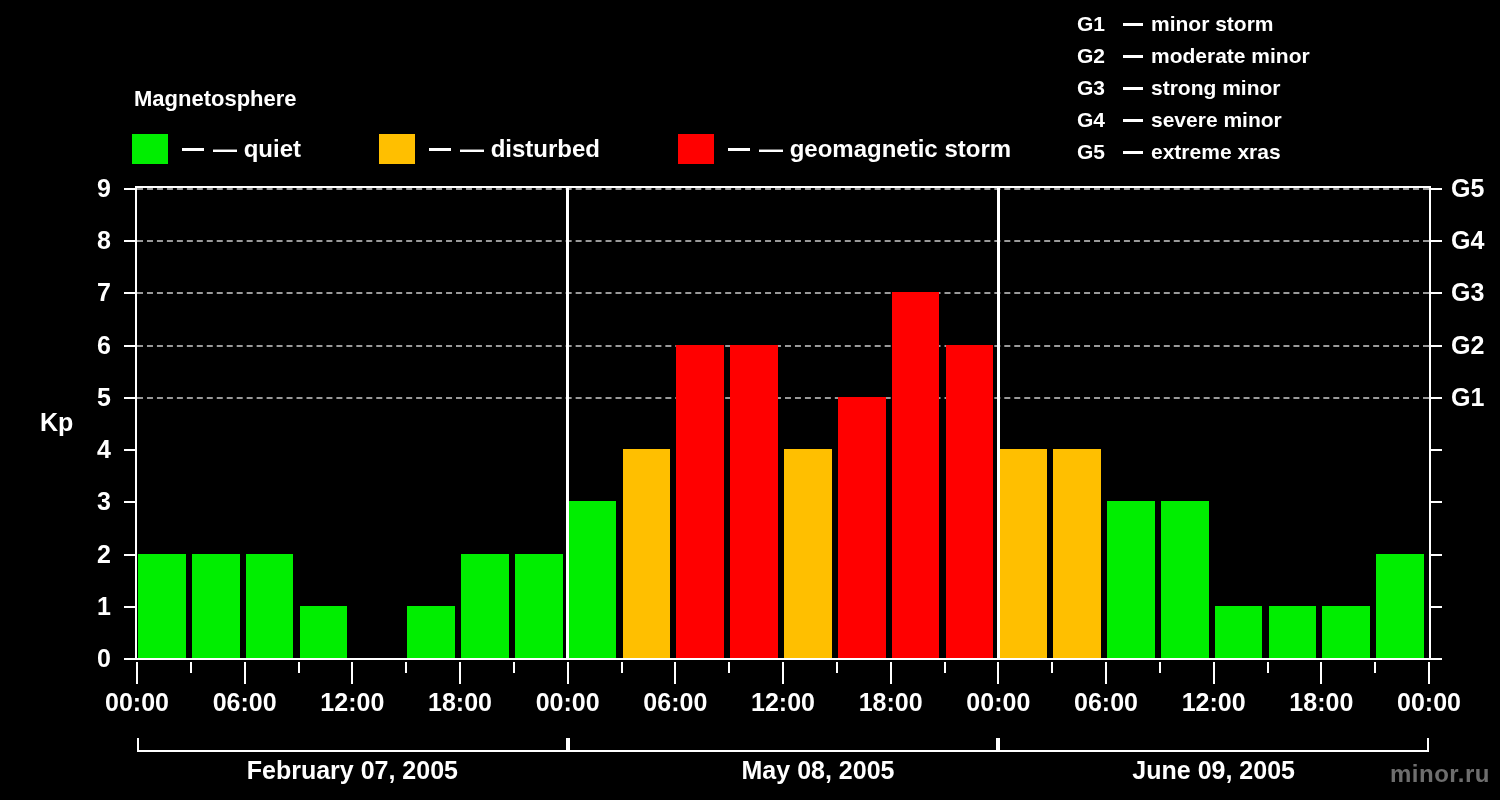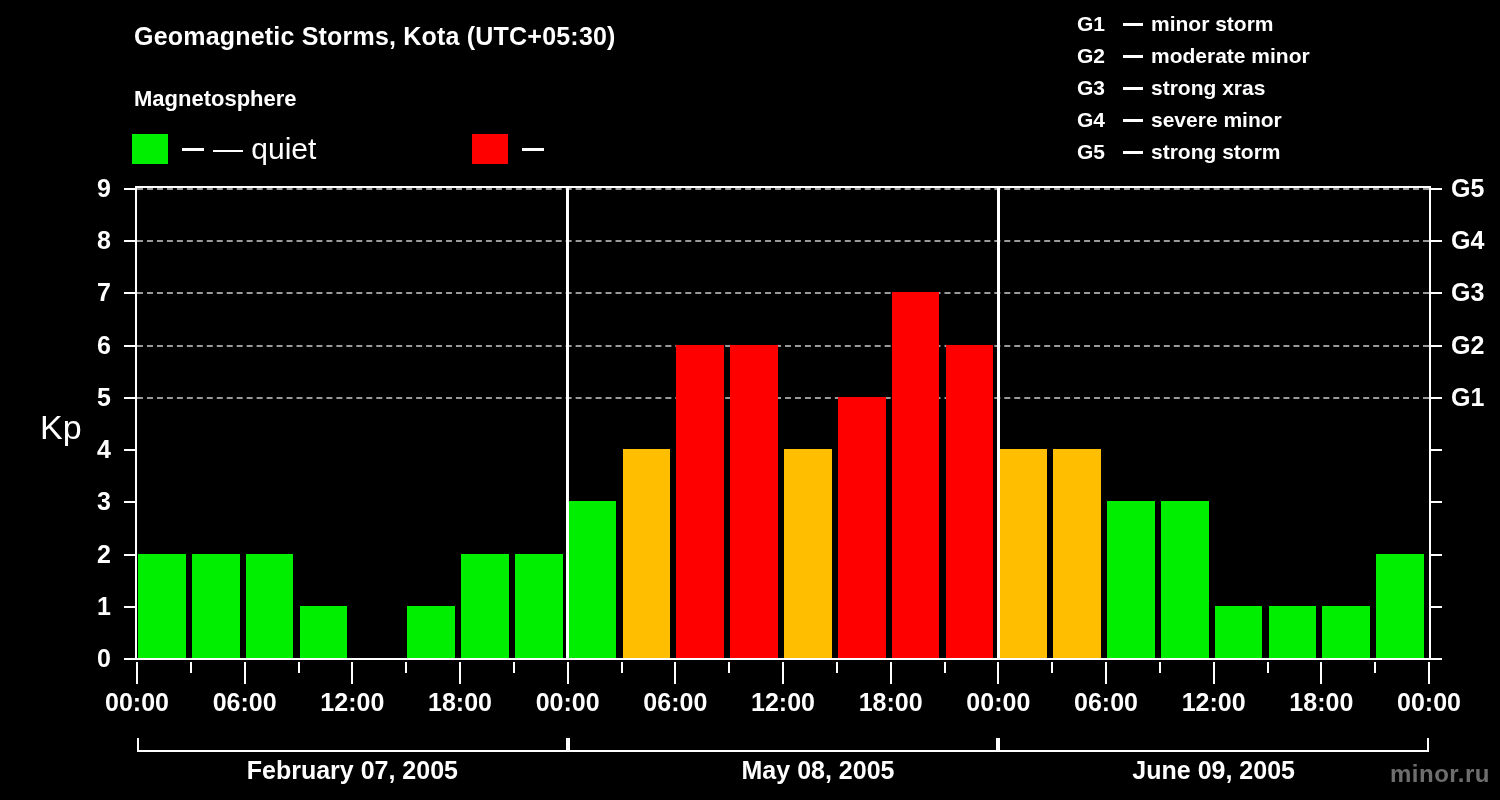--- a/index.html
+++ b/index.html
@@ -13,21 +13,21 @@
          letter-spacing:.2px;white-space:nowrap;}
   .subtitle{position:absolute;left:134px;top:86px;font-size:22px;font-weight:bold;
          white-space:nowrap;}
 
   .legend{position:absolute;left:132px;top:134px;display:flex;align-items:center;
           height:30px;}
   .lg-item{display:flex;align-items:center;white-space:nowrap;}
   .lg-sw{width:36px;height:30px;display:block;}
   .lg-dash{display:inline-block;width:22px;height:3px;background:#fff;
            margin:0 9px 0 14px;vertical-align:middle;}
-  .lg-txt{font-size:30px;font-weight:normal;}
+  .lg-txt{font-size:24px;font-weight:bold;}
   .sp1{width:78px;}
   .sp2{width:78px;}
 
   
   .gbox{position:absolute;left:1077px;top:8px;}
   .grow{display:flex;align-items:center;height:32px;white-space:nowrap;}
   .gcode{font-size:21px;font-weight:bold;width:38px;}
   .gdash{display:inline-block;width:20px;height:3px;background:#fff;margin:0 8px;}
   .gtxt{font-size:21px;font-weight:bold;}
 
@@ -39,21 +39,21 @@
         border-top:2px dashed #9a9a9a;}
   .bars{position:absolute;left:0;top:0;right:0;bottom:0;}
   .bar{position:absolute;bottom:0;}
   .daysep{position:absolute;top:-2px;bottom:-2px;width:3px;background:#fff;}
 
   
   .ylab{position:absolute;right:0;font-size:25px;font-weight:bold;
         text-align:right;width:40px;transform:translateY(-50%);}
   .ytick{position:absolute;width:11px;height:0;border-top:2px solid #fff;}
   .ytick.l{left:-11px;} .ytick.r{right:-11px;}
-  .kp{position:absolute;left:40px;top:408px;font-size:34px;font-weight:normal;}
+  .kp{position:absolute;left:40px;top:408px;font-size:25px;font-weight:bold;}
   .gax{position:absolute;font-size:25px;font-weight:bold;transform:translateY(-50%);}
 
   
   .xt{position:absolute;width:0;border-left:2px solid #fff;}
   .xt.major{top:662px;height:22px;}
   .xt.minor{top:662px;height:11px;}
   .xlab{position:absolute;top:688px;font-size:25px;font-weight:bold;
         transform:translateX(-50%);white-space:nowrap;}
 
   
@@ -63,62 +63,67 @@
         transform:translateX(-50%);white-space:nowrap;}
 
   .wm{position:absolute;right:10px;top:760px;font-size:24px;font-weight:bold;
       color:#6e6e6e;letter-spacing:.5px;}
 </style>
 </head>
 <body>
 
 <div id="root">
 
-  <div class="title">Geomagnetic Storms, Kota (UTC+05:30)</div>
   <div class="subtitle">Magnetosphere</div>
 
   <div class="legend">
     <div class="lg-item">
       <span class="lg-sw" style="background:#00ee00"></span>
       <span class="lg-dash"></span>
       <span class="lg-txt">— quiet</span>
     </div>
     <div class="sp1"></div>
+    <div class="lg-item">
+      <span class="lg-sw" style="background:#ffbf00"></span>
+      <span class="lg-dash"></span>
+      <span class="lg-txt">— disturbed</span>
+    </div>
     <div class="sp2"></div>
     <div class="lg-item">
       <span class="lg-sw" style="background:#ff0000"></span>
       <span class="lg-dash"></span>
+      <span class="lg-txt">— geomagnetic storm</span>
     </div>
   </div>
 
   <div class="gbox">
     <div class="grow">
       <span class="gcode">G1</span>
       <span class="gdash"></span>
       <span class="gtxt">minor storm</span>
     </div>
     <div class="grow">
       <span class="gcode">G2</span>
       <span class="gdash"></span>
       <span class="gtxt">moderate minor</span>
     </div>
     <div class="grow">
       <span class="gcode">G3</span>
       <span class="gdash"></span>
-      <span class="gtxt">strong xras</span>
+      <span class="gtxt">strong minor</span>
     </div>
     <div class="grow">
       <span class="gcode">G4</span>
       <span class="gdash"></span>
       <span class="gtxt">severe minor</span>
     </div>
     <div class="grow">
       <span class="gcode">G5</span>
       <span class="gdash"></span>
-      <span class="gtxt">strong storm</span>
+      <span class="gtxt">extreme xras</span>
     </div>
   </div>
 
   <div class="kp">Kp</div>
 
   <div class="plot">
     <div class="plot-inner" id="plot-inner">
         <div class="grid" style="top: 208.889px;"></div>
         <div class="grid" style="top: 156.667px;"></div>
         <div class="grid" style="top: 104.444px;"></div>

